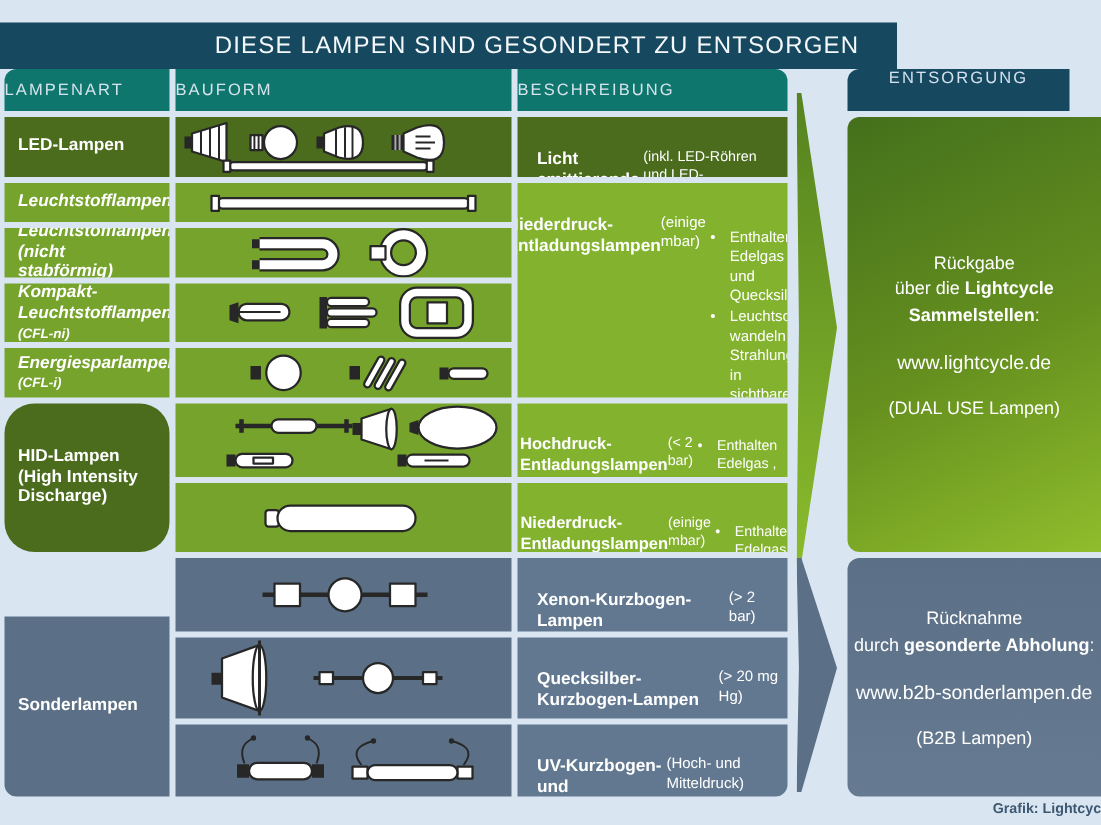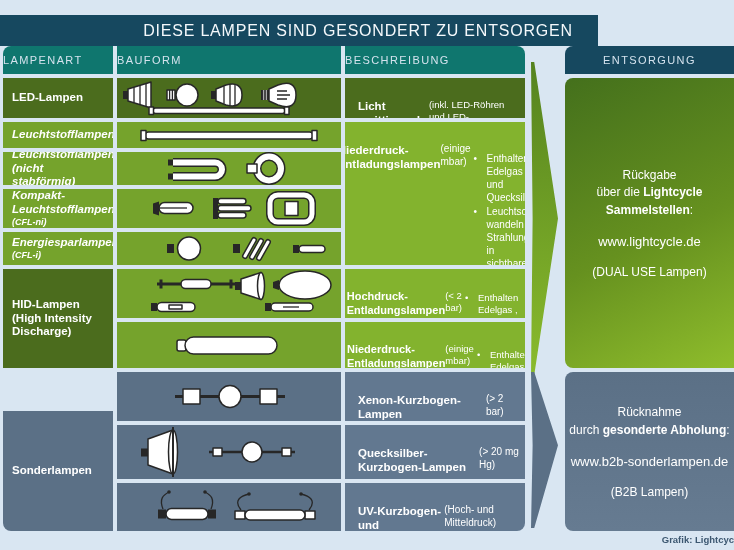--- a/index.html
+++ b/index.html
@@ -48,23 +48,23 @@
   .des{display:flex;flex-direction:row;justify-content:center;padding:21px 6px 3px 13px;}
   .des .dt{font-size:11.5px;font-weight:bold;line-height:1.25;}
   .des .ds{font-size:10px;line-height:1.25;}
   ul.bullets{margin:9px 0 0 0;padding:0;list-style:none;}
   ul.bullets li{position:relative;font-size:10px;line-height:1.3;padding-left:16px;margin:0 0 1px 0;}
   ul.bullets li::before{content:"\2022";position:absolute;left:3px;top:0;}
   .roundbl{border-radius:0 0 0 8px;margin-top:39px;}
   .roundbr{border-radius:0 0 8px 0;}
   
   #ent-hdr{
-    position:absolute;left:565px;top:46px;width:169px;height:28px;
+    position:absolute;left:565px;top:46px;width:148px;height:28px;
     background:#16485f;border-radius:8px 0 0 0;
-    display:flex;align-items:center;justify-content:center;
+    display:flex;align-items:flex-start;justify-content:center;
     color:#d5e3ee;font-size:11px;letter-spacing:1.4px;
   }
   #ent-green{
     position:absolute;left:565px;top:78px;width:169px;height:290px;
     background:linear-gradient(155deg,#44701c 0%,#66911f 55%,#8fbd2c 100%);
     border-radius:8px 0 0 8px;
     display:flex;flex-direction:column;align-items:center;justify-content:center;
     color:#fff;text-align:center;
   }
   #ent-gray{
@@ -237,21 +237,21 @@
 
   <div class="cell btgreen des" style="grid-row:3 / span 4;grid-column:3;">
     <div class="dt">Niederdruck-Entladungslampen</div>
     <div class="ds">(einige mbar)</div>
     <ul class="bullets">
       <li>Enthalten Edelgas und Quecksilber</li>
       <li>Leuchtsoffe wandeln Strahlung in sichtbares Licht um</li>
     </ul>
   </div>
 
-  <div class="cell dkgreen lab" style="grid-row:7 / span 2;grid-column:1;">
+  <div class="cell dkgreen lab" style="grid-row:7 / span 2;grid-column:1;border-radius:20px;">
     <div class="l1">HID-Lampen</div>
     <div class="l2">(High Intensity Discharge)</div>
   </div>
 
   <div class="cell mdgreen bau" style="grid-row:7;grid-column:2;">
     <svg width="224" height="49" viewBox="0 0 224 49">
       <g>
         <path d="M40 15 H118" style="stroke:#272727;stroke-width:3;"></path>
         <path d="M44 10.5 V19.5 M114 10.5 V19.5" style="stroke:#272727;stroke-width:3;"></path>
         <rect class="ic" x="64" y="10.5" width="30" height="9" rx="4.5"></rect>

